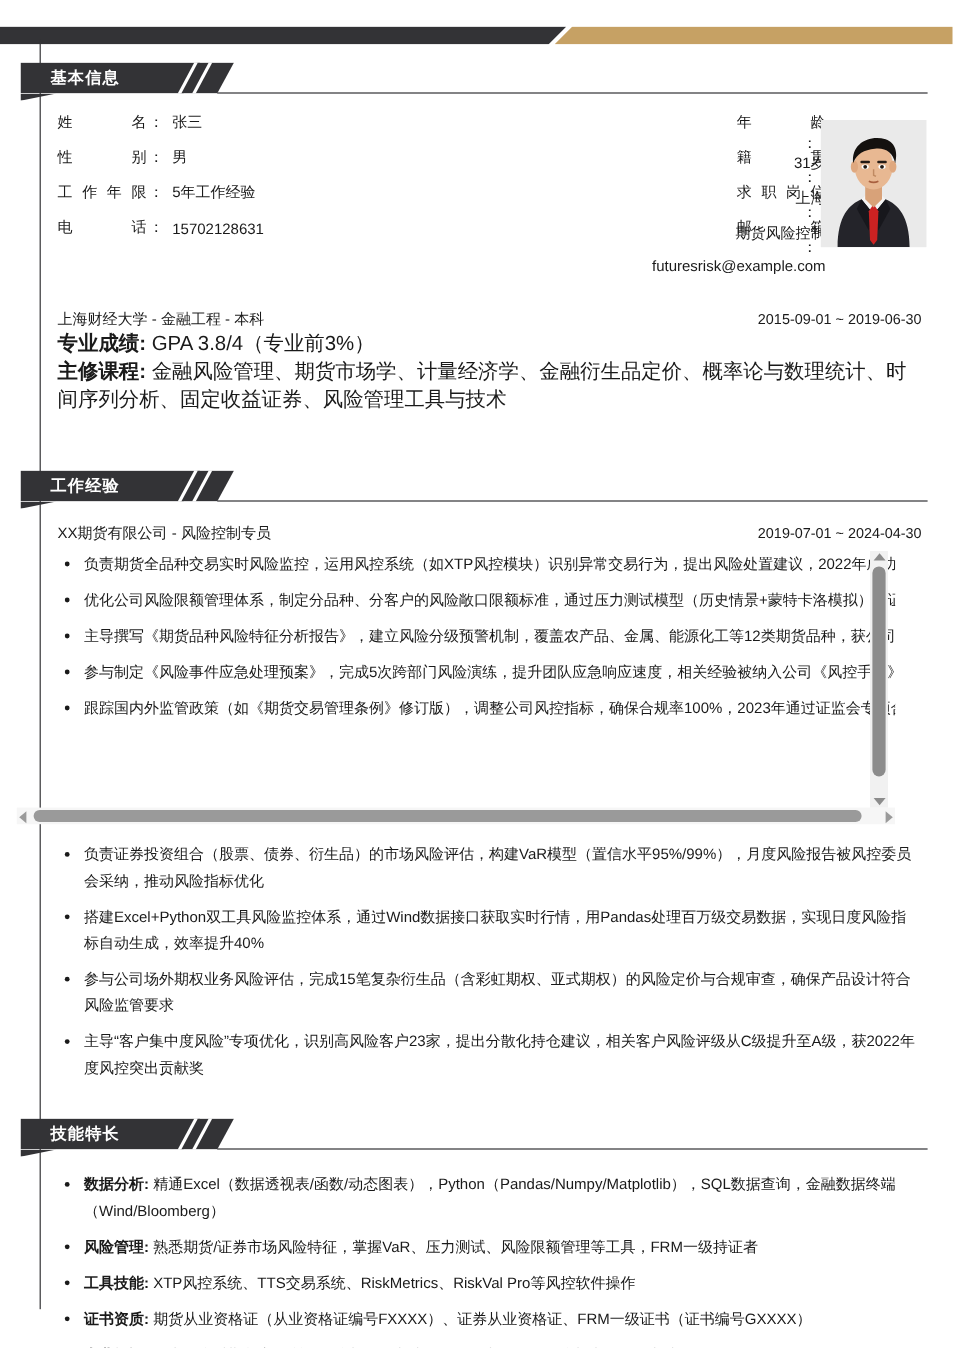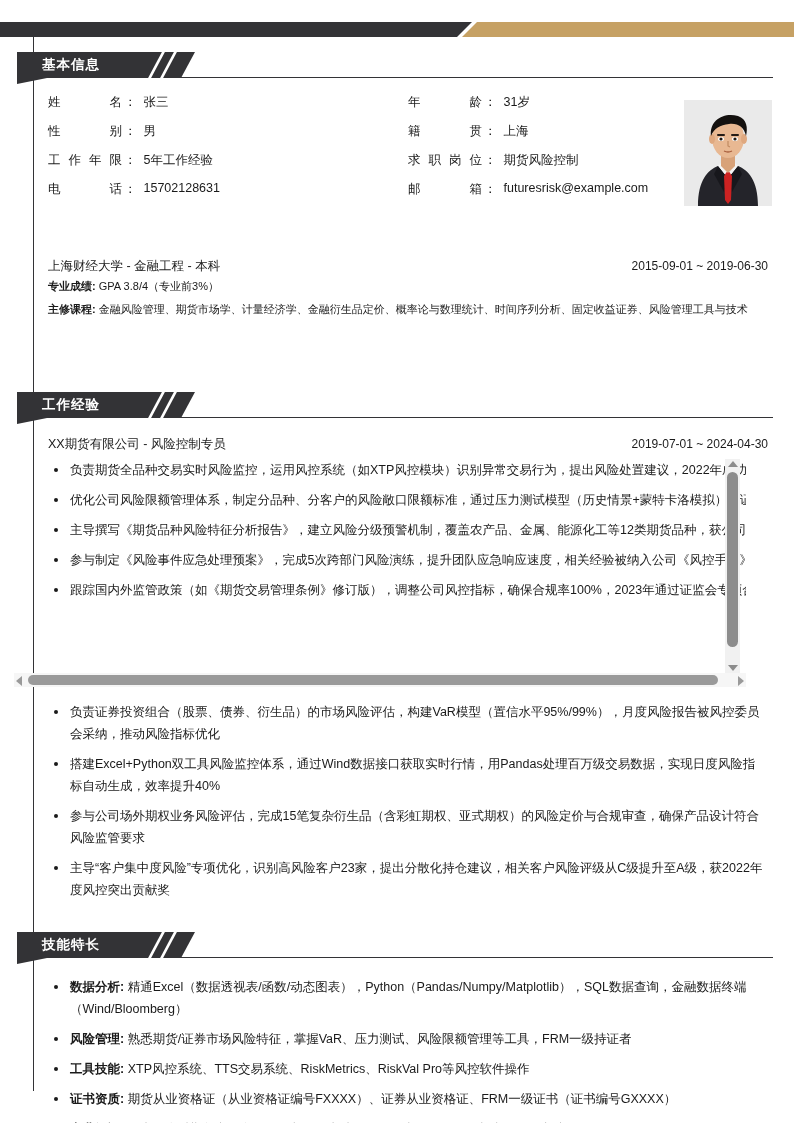--- a/index.html
+++ b/index.html
@@ -117,25 +117,25 @@
     top: 0;
     width: 640px;
   }
   .info-row {
     display: flex;
     align-items: baseline;
     height: 29px;
   }
   .info-cell {
     display: flex;
-    align-items: flex-start;
+    align-items: flex-end;
     font-size: 12.5px;
   }
   .info-cell.left { width: 360px; }
-  .info-cell.right { width: 280px; }
+  .info-cell.right { width: 280px; flex-direction: column; }
   .lbl {
     display: inline-block;
     width: 74px;
     text-align: justify;
     text-align-last: justify;
     font-size: 12.5px;
     color: #1a1a1a;
   }
   .colon { padding: 0 7px 0 2px; }
   .val { font-size: 12.5px; color: #1a1a1a; }
@@ -161,21 +161,21 @@
   .entry-title {
     font-size: 12.5px;
     font-weight: normal;
   }
   .entry-date {
     font-size: 12px;
     color: #1a1a1a;
   }
   .kv {
     padding: 0 26px 0 48px;
-    font-size: 11px;
+    font-size: 17px;
     line-height: 23px;
   }
   .kv b { font-weight: bold; }
 
   ul.bullets {
     margin: 0;
     padding: 0 0 0 70px;
     list-style: none;
   }
   ul.bullets li {

